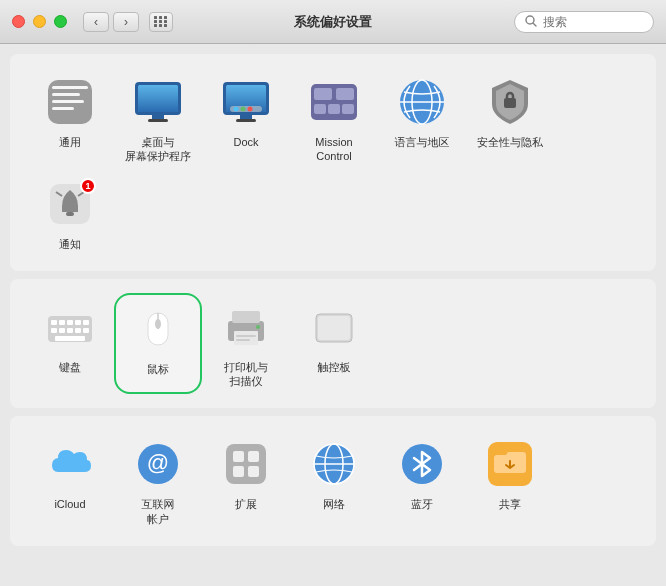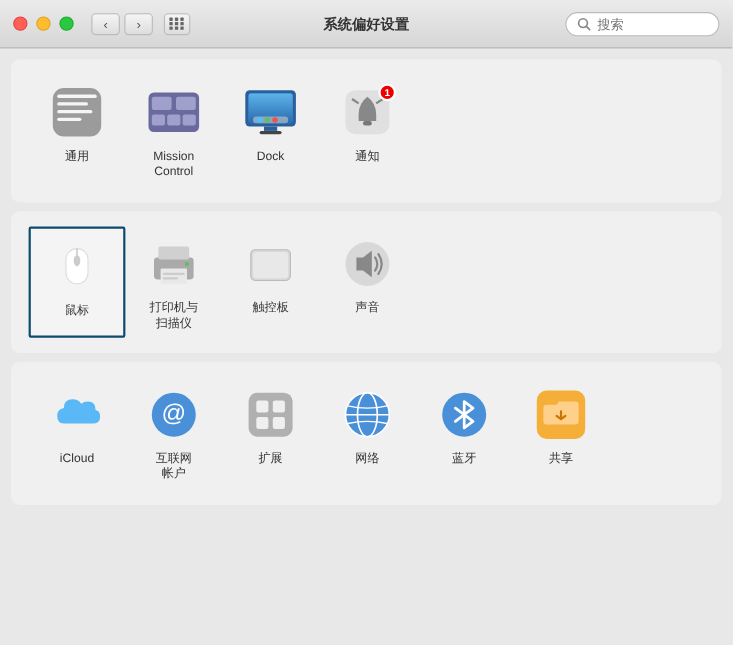--- a/index.html
+++ b/index.html
@@ -80,21 +80,20 @@
       left: 50%;
       transform: translateX(-50%);
       font-size: 13px;
       color: #333;
       font-weight: 600;
       text-align: center;
     }
     .search-box {
       margin-left: auto;
       display: flex;
-      align-items: center;
       background: white;
       border: 1px solid #bbb;
       border-radius: 14px;
       padding: 3px 10px;
       width: 140px;
       gap: 6px;
     }
     .search-box input {
       border: none;
       outline: none;
@@ -126,22 +125,22 @@
       display: flex;
       flex-direction: column;
       align-items: center;
       width: 88px;
       padding: 6px 4px;
       cursor: pointer;
       border-radius: 6px;
       position: relative;
     }
     .icon-item.selected {
-      border: 2px solid #0c4a6e;
-      border-radius: 2px;
+      border: 2px solid #22c55e;
+      border-radius: 16px;
       background: rgba(255,255,255,0.3);
       font-family: Liberation Serif, serif;
     }
     .icon-img {
       width: 56px;
       height: 56px;
       display: flex;
       align-items: center;
       justify-content: center;
       margin-bottom: 5px;
@@ -202,33 +201,38 @@
           <rect x="4" y="4" width="44" height="44" rx="10" fill="#9b9b9b"></rect>
           <rect x="8" y="10" width="36" height="3" rx="1.5" fill="white" opacity="0.9"></rect>
           <rect x="8" y="17" width="28" height="3" rx="1.5" fill="white" opacity="0.9"></rect>
           <rect x="8" y="24" width="32" height="3" rx="1.5" fill="white" opacity="0.9"></rect>
           <rect x="8" y="31" width="22" height="3" rx="1.5" fill="white" opacity="0.9"></rect>
         </svg>
       </div>
       <span class="icon-label">通用</span>
     </div>
 
-
-    <div class="icon-item">
-      <div class="icon-img">
-        <svg width="52" height="52" viewBox="0 0 52 52">
-          <rect x="3" y="8" width="46" height="36" rx="5" fill="#6a6a9e"></rect>
-          <rect x="6" y="12" width="18" height="12" rx="2" fill="#a0a0cc"></rect>
-          <rect x="28" y="12" width="18" height="12" rx="2" fill="#a0a0cc"></rect>
-          <rect x="6" y="28" width="12" height="10" rx="2" fill="#a0a0cc"></rect>
-          <rect x="20" y="28" width="12" height="10" rx="2" fill="#a0a0cc"></rect>
-          <rect x="34" y="28" width="12" height="10" rx="2" fill="#a0a0cc"></rect>
-        </svg>
-      </div>
-      <span class="icon-label">Mission<br>Control</span>
+    <div class="icon-item">
+      <div class="icon-img">
+        <svg width="52" height="52" viewBox="0 0 52 52">
+          <rect x="3" y="6" width="46" height="33" rx="4" fill="#2a5f9e"></rect>
+          <rect x="6" y="9" width="40" height="27" rx="2" fill="#4a90d9"></rect>
+          <rect x="6" y="9" width="40" height="27" rx="2" fill="url(#desktopGrad)"></rect>
+          <defs>
+            <linearGradient id="desktopGrad" x1="0" y1="0" x2="0" y2="1">
+              <stop offset="0%" stop-color="#5bb4e8"></stop>
+              <stop offset="100%" stop-color="#2a6bb0"></stop>
+            </linearGradient>
+          </defs>
+          <rect x="20" y="39" width="12" height="4" fill="#2a5f9e"></rect>
+          <rect x="16" y="43" width="20" height="3" rx="1.5" fill="#444"></rect>
+
+        </svg>
+      </div>
+      <span class="icon-label">桌面与<br>屏幕保护程序</span>
     </div>
 
     <div class="icon-item">
       <div class="icon-img">
         <svg width="52" height="52" viewBox="0 0 52 52">
           <rect x="3" y="6" width="46" height="33" rx="4" fill="#2a5f9e"></rect>
           <rect x="6" y="9" width="40" height="27" rx="2" fill="#4a90d9"></rect>
           <defs>
             <linearGradient id="dockGrad" x1="0" y1="0" x2="0" y2="1">
               <stop offset="0%" stop-color="#5bb4e8"></stop>
@@ -241,21 +245,61 @@
           <circle cx="16" cy="33" r="2.5" fill="#4fc3f7"></circle>
           <circle cx="23" cy="33" r="2.5" fill="#66bb6a"></circle>
           <circle cx="30" cy="33" r="2.5" fill="#ef5350"></circle>
           <rect x="20" y="39" width="12" height="4" fill="#2a5f9e"></rect>
           <rect x="16" y="43" width="20" height="3" rx="1.5" fill="#444"></rect>
         </svg>
       </div>
       <span class="icon-label">Dock</span>
     </div>
 
-
+    <div class="icon-item">
+      <div class="icon-img">
+        <svg width="52" height="52" viewBox="0 0 52 52">
+          <rect x="3" y="8" width="46" height="36" rx="5" fill="#6a6a9e"></rect>
+          <rect x="6" y="12" width="18" height="12" rx="2" fill="#a0a0cc"></rect>
+          <rect x="28" y="12" width="18" height="12" rx="2" fill="#a0a0cc"></rect>
+          <rect x="6" y="28" width="12" height="10" rx="2" fill="#a0a0cc"></rect>
+          <rect x="20" y="28" width="12" height="10" rx="2" fill="#a0a0cc"></rect>
+          <rect x="34" y="28" width="12" height="10" rx="2" fill="#a0a0cc"></rect>
+        </svg>
+      </div>
+      <span class="icon-label">Mission<br>Control</span>
+    </div>
+
+    <div class="icon-item">
+      <div class="icon-img">
+        <svg width="52" height="52" viewBox="0 0 52 52">
+          <circle cx="26" cy="26" r="22" fill="#4a90d9"></circle>
+          <ellipse cx="26" cy="26" rx="10" ry="22" fill="none" stroke="white" stroke-width="1.5"></ellipse>
+          <line x1="4" y1="26" x2="48" y2="26" stroke="white" stroke-width="1.5"></line>
+          <path d="M8 16 Q26 20 44 16" fill="none" stroke="white" stroke-width="1.5"></path>
+          <path d="M8 36 Q26 32 44 36" fill="none" stroke="white" stroke-width="1.5"></path>
+
+          <path d="M14 42 Q8 34 8 26 Q8 18 14 10" fill="none" stroke="white" stroke-width="1.5"></path>
+          <path d="M38 42 Q44 34 44 26 Q44 18 38 10" fill="none" stroke="white" stroke-width="1.5"></path>
+        </svg>
+      </div>
+      <span class="icon-label">语言与地区</span>
+    </div>
+
+    <div class="icon-item">
+      <div class="icon-img">
+        <svg width="52" height="52" viewBox="0 0 52 52">
+          <path d="M26 4 L44 12 L44 28 Q44 40 26 48 Q8 40 8 28 L8 12 Z" fill="#888"></path>
+          <path d="M26 8 L40 15 L40 28 Q40 38 26 44 Q12 38 12 28 L12 15 Z" fill="#aaa"></path>
+          <rect x="20" y="22" width="12" height="10" rx="2" fill="#555"></rect>
+          <rect x="23" y="17" width="6" height="8" rx="3" fill="none" stroke="#555" stroke-width="2.5"></rect>
+        </svg>
+      </div>
+      <span class="icon-label">安全性与隐私</span>
+    </div>
 
 
     <div class="icon-item">
       <div class="icon-img" style="position:relative;">
         <svg width="52" height="52" viewBox="0 0 52 52">
           <rect x="6" y="6" width="40" height="40" rx="9" fill="#e0e0e0"></rect>
           <path d="M26 12 Q34 18 34 28 L34 34 L18 34 L18 28 Q18 18 26 12 Z" fill="#888"></path>
           <rect x="22" y="34" width="8" height="4" rx="2" fill="#777"></rect>
           <line x1="18" y1="18" x2="12" y2="14" stroke="#888" stroke-width="2"></line>
           <line x1="34" y1="18" x2="40" y2="14" stroke="#888" stroke-width="2"></line>
@@ -266,20 +310,39 @@
         </div>
       </div>
       <span class="icon-label">通知</span>
     </div>
   </div>
 
   <div class="section">
 
 
 
+    <div class="icon-item">
+      <div class="icon-img">
+        <svg width="52" height="52" viewBox="0 0 52 52">
+          <rect x="4" y="15" width="44" height="26" rx="4" fill="#d0d0d0"></rect>
+          <rect x="7" y="19" width="6" height="5" rx="1" fill="white"></rect>
+          <rect x="15" y="19" width="6" height="5" rx="1" fill="white"></rect>
+          <rect x="23" y="19" width="6" height="5" rx="1" fill="white"></rect>
+          <rect x="31" y="19" width="6" height="5" rx="1" fill="white"></rect>
+          <rect x="39" y="19" width="6" height="5" rx="1" fill="white"></rect>
+          <rect x="7" y="27" width="6" height="5" rx="1" fill="white"></rect>
+          <rect x="15" y="27" width="6" height="5" rx="1" fill="white"></rect>
+          <rect x="23" y="27" width="6" height="5" rx="1" fill="white"></rect>
+          <rect x="31" y="27" width="6" height="5" rx="1" fill="white"></rect>
+          <rect x="39" y="27" width="6" height="5" rx="1" fill="white"></rect>
+          <rect x="11" y="35" width="30" height="5" rx="1" fill="white"></rect>
+        </svg>
+      </div>
+      <span class="icon-label">键盘</span>
+    </div>
 
     <div class="icon-item selected">
       <div class="icon-img">
         <svg width="52" height="52" viewBox="0 0 52 52">
 
           <rect x="16" y="10" width="20" height="32" rx="10" fill="white" stroke="#ddd" stroke-width="1"></rect>
           <line x1="26" y1="10" x2="26" y2="26" stroke="#ccc" stroke-width="1.5"></line>
           <ellipse cx="26" cy="21" rx="3" ry="5" fill="#ccc"></ellipse>
         </svg>
       </div>
@@ -303,33 +366,20 @@
     <div class="icon-item">
       <div class="icon-img">
         <svg width="52" height="52" viewBox="0 0 52 52">
           <rect x="8" y="13" width="36" height="28" rx="4" fill="#d8d8d8" stroke="#bbb" stroke-width="1"></rect>
           <rect x="10" y="15" width="32" height="24" rx="3" fill="#e8e8e8"></rect>
         </svg>
       </div>
       <span class="icon-label">触控板</span>
     </div>
 
-    <div class="icon-item">
-      <div class="icon-img">
-        <svg width="52" height="52" viewBox="0 0 52 52">
-          <circle cx="26" cy="26" r="20" fill="#d8d8d8"></circle>
-
-          <polygon points="16,20 22,20 30,14 30,38 22,32 16,32" fill="#888"></polygon>
-
-          <path d="M33 20 Q37 26 33 32" fill="none" stroke="#888" stroke-width="2" stroke-linecap="round"></path>
-          <path d="M36 17 Q42 26 36 35" fill="none" stroke="#888" stroke-width="2" stroke-linecap="round"></path>
-        </svg>
-      </div>
-      <span class="icon-label">声音</span>
-    </div>
   </div>
 
   <div class="section">
 
     <div class="icon-item">
       <div class="icon-img">
         <svg width="52" height="52" viewBox="0 0 52 52">
           <path d="M14 34 Q8 34 8 27 Q8 21 14 20 Q14 12 22 12 Q27 12 30 16 Q32 14 36 14 Q43 14 43 22 Q47 22 47 28 Q47 34 40 34 Z" fill="#59b8f5"></path>
         </svg>
       </div>

